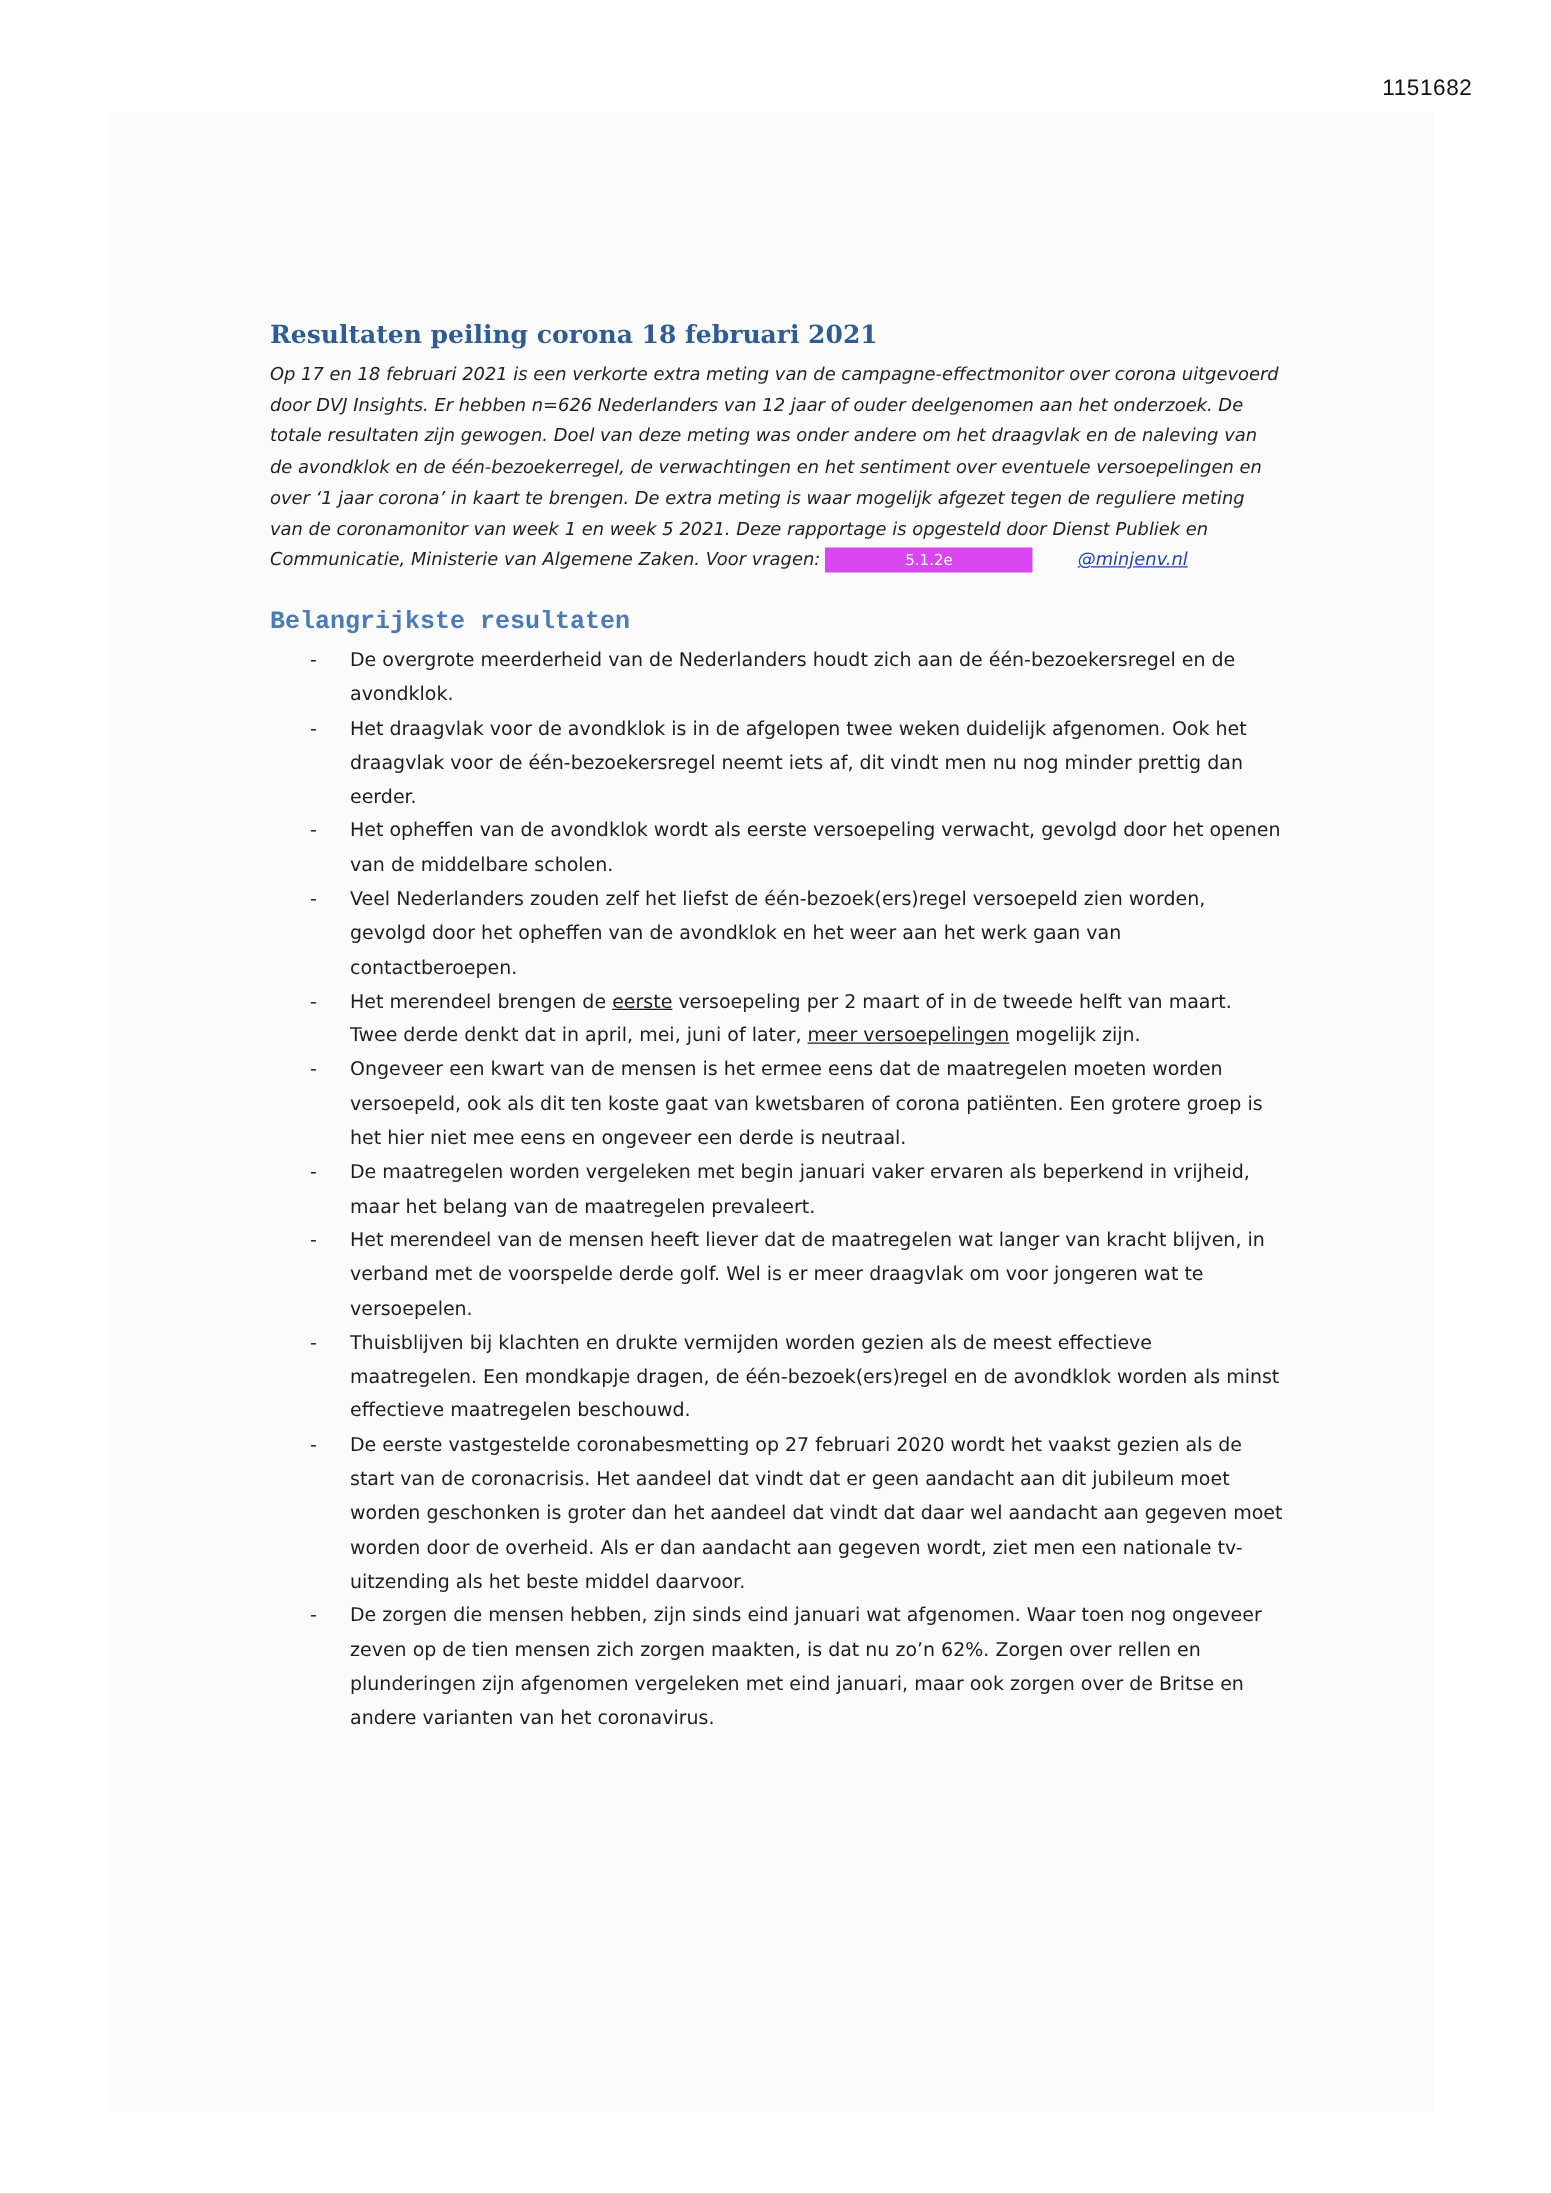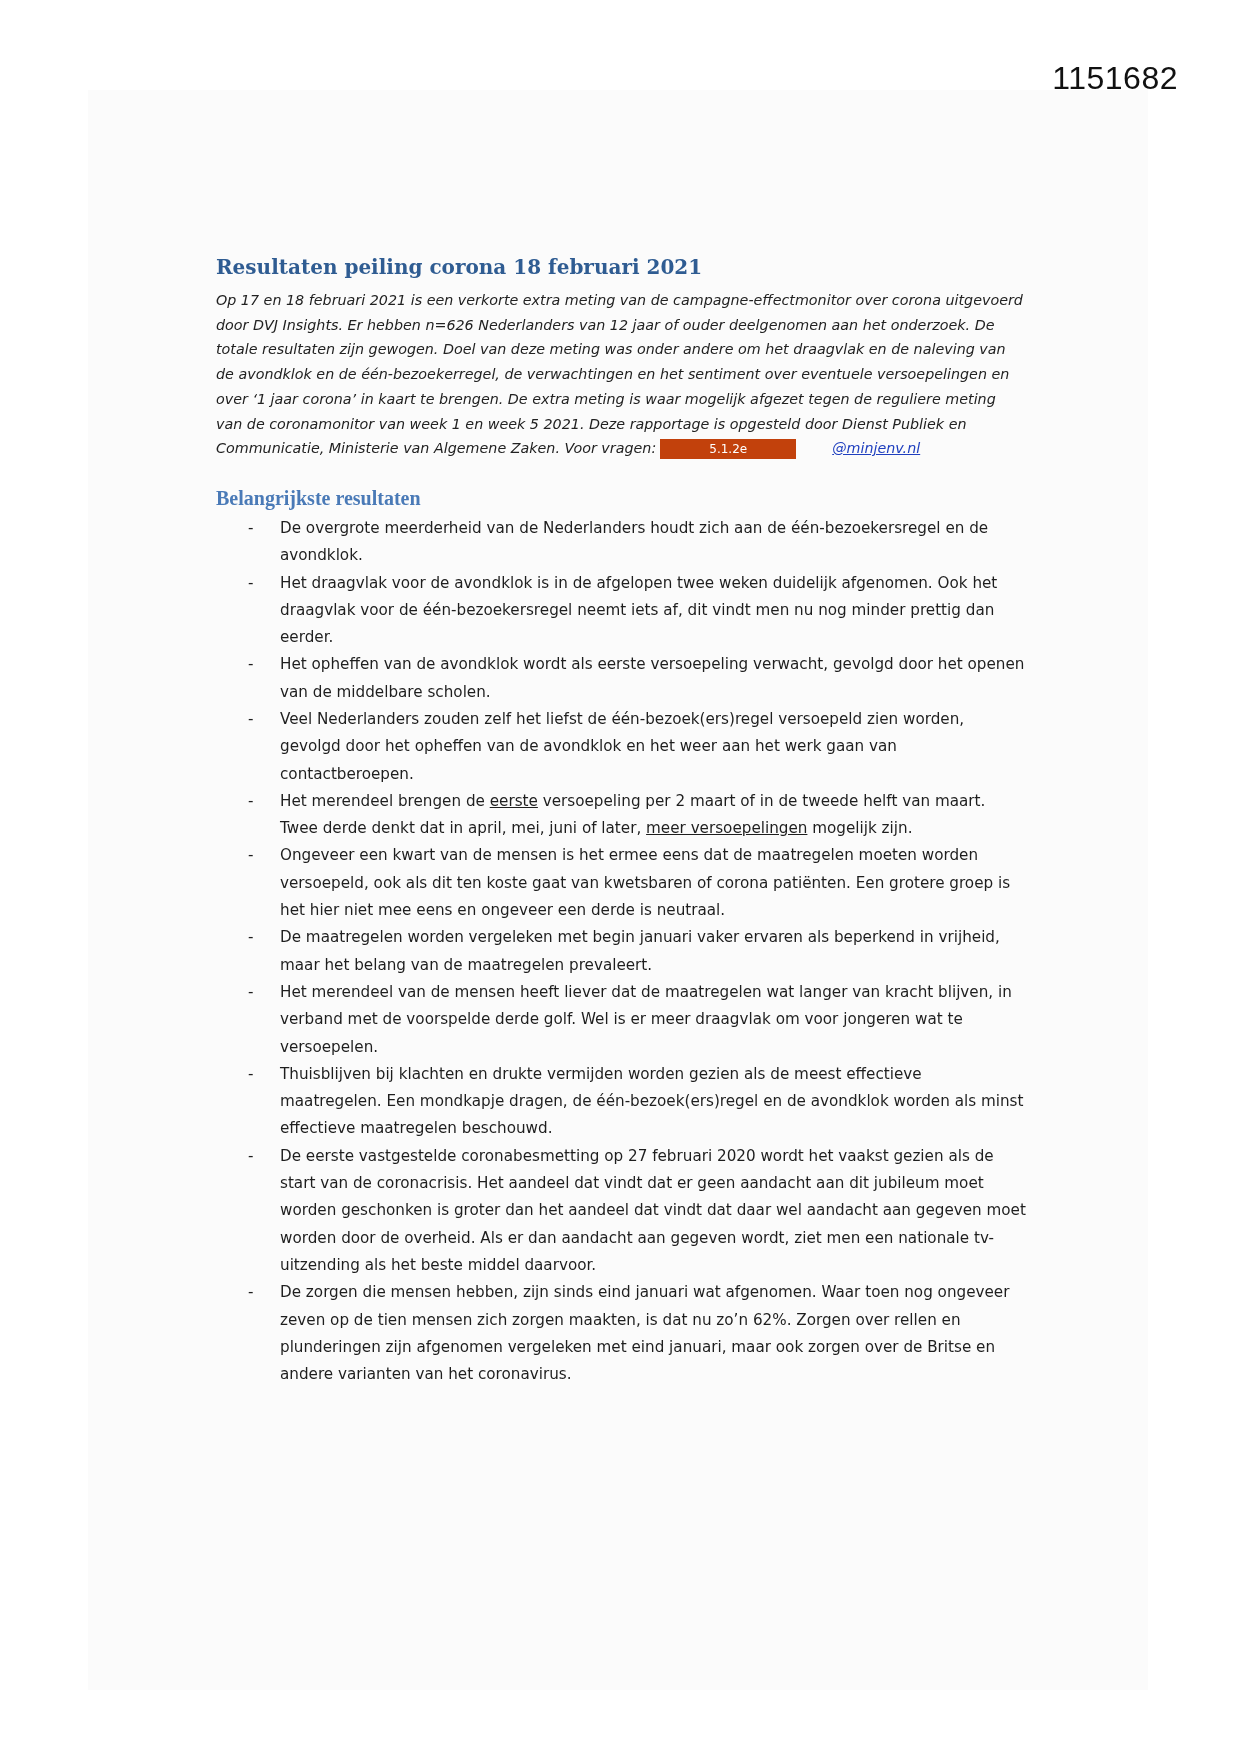--- a/index.html
+++ b/index.html
@@ -20,21 +20,21 @@
       left: 88px;
       top: 90px;
       width: 1060px;
       height: 1600px;
       background: #fbfbfb;
     }
     .doc-number {
       position: absolute;
       right: 63px;
       top: 60px;
-      font-size: 32px;
+      font-size: 18px;
       color: #111;
       letter-spacing: 0.5px;
     }
     .content {
       position: absolute;
       left: 216px;
       top: 252px;
       width: 810px;
     }
     h1 {
@@ -48,37 +48,37 @@
     .intro {
       font-family: "DejaVu Sans", sans-serif;
       font-style: italic;
       font-size: 14.3px;
       line-height: 24.7px;
       margin: 0;
       color: #222;
     }
     .redacted {
       display: inline-block;
-      background: #c2410c;
+      background: #d946ef;
       color: #ffffff;
       font-style: normal;
       font-size: 12px;
-      width: 136px;
+      width: 166px;
       text-align: center;
       line-height: 20px;
       vertical-align: middle;
       margin-left: 4px;
     }
     .email-link {
       color: #1f3fbf;
       text-decoration: underline;
       padding-left: 36px;
     }
     h2 {
-      font-family: Liberation Serif, serif;
+      font-family: Liberation Mono, monospace;
       font-size: 20px;
       font-weight: bold;
       color: #4a7ab7;
       margin: 24px 0 4px 0;
       line-height: 26px;
     }
     ul.results {
       list-style: none;
       margin: 0;
       padding: 0;

